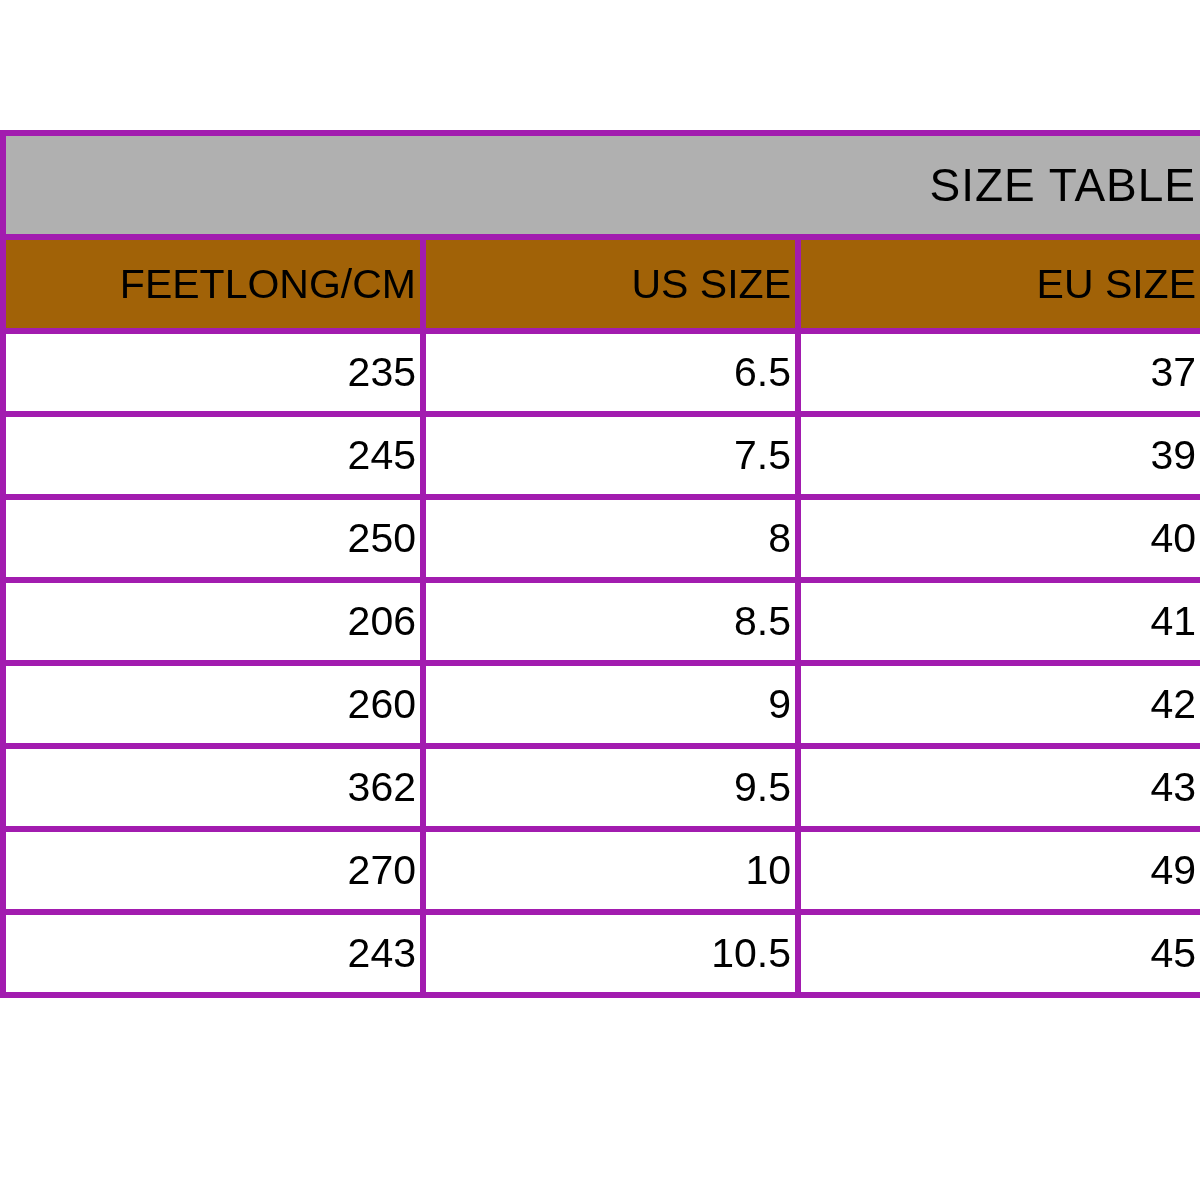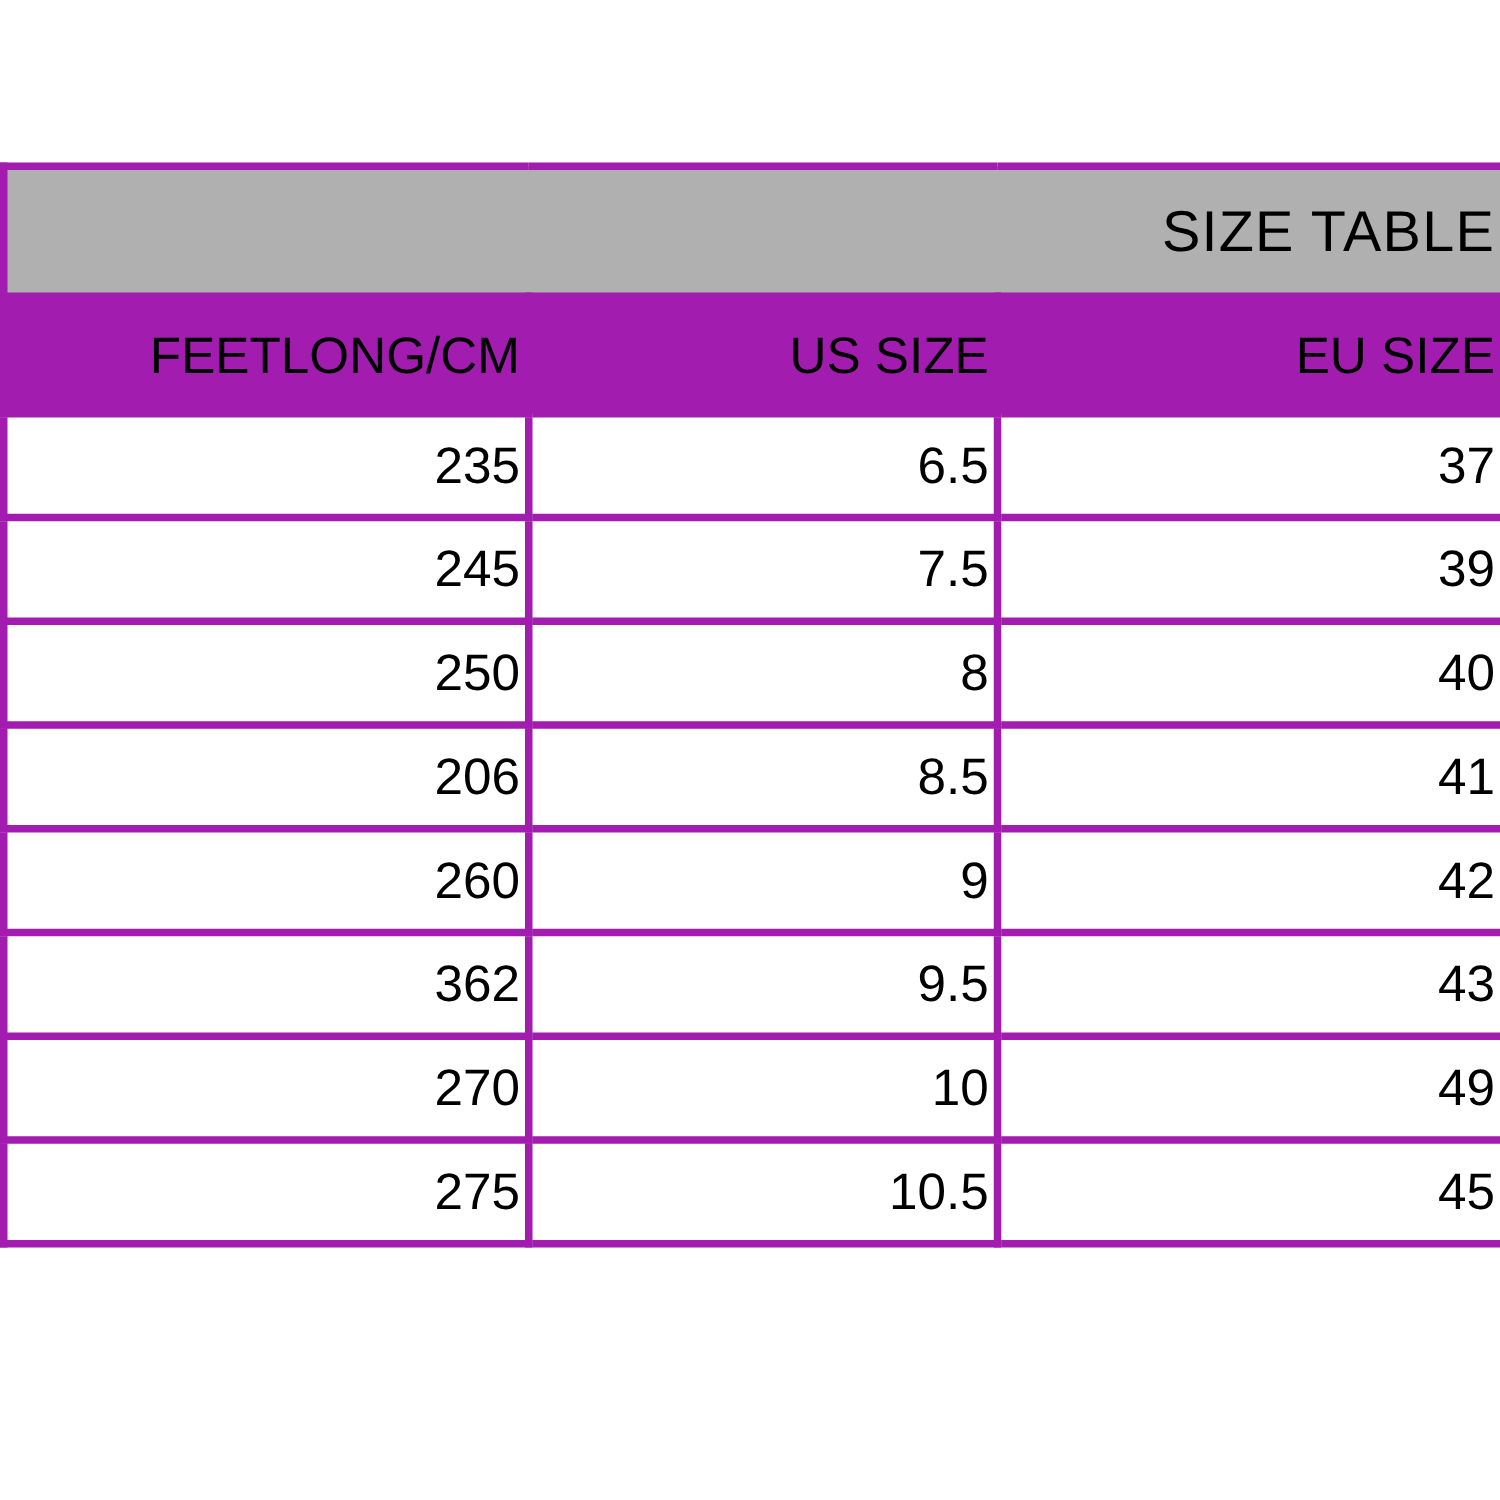--- a/index.html
+++ b/index.html
@@ -40,21 +40,21 @@
     font-weight: normal;
     padding: 4px;
   }
   .title-cell {
     background: #b0b0b0;
     height: 90px;
     font-size: 46px;
     letter-spacing: 1px;
   }
   .header-cell {
-    background: #a21caf;
+    background: #a16207;
     height: 80px;
     font-size: 41px;
   }
   .col-a { width: 420px; }
   .col-b { width: 375px; }
   .col-c { width: 405px; }
   .data-cell {
     height: 69px;
     font-size: 41px;
     background: #ffffff;
@@ -109,20 +109,20 @@
           <td class="data-cell">362</td>
           <td class="data-cell">9.5</td>
           <td class="data-cell">43</td>
         </tr>
         <tr>
           <td class="data-cell">270</td>
           <td class="data-cell">10</td>
           <td class="data-cell">49</td>
         </tr>
         <tr>
-          <td class="data-cell">275</td>
+          <td class="data-cell">243</td>
           <td class="data-cell">10.5</td>
           <td class="data-cell">45</td>
         </tr>
       </tbody>
     </table>
   </div>
 </div>
 
 </body></html>

